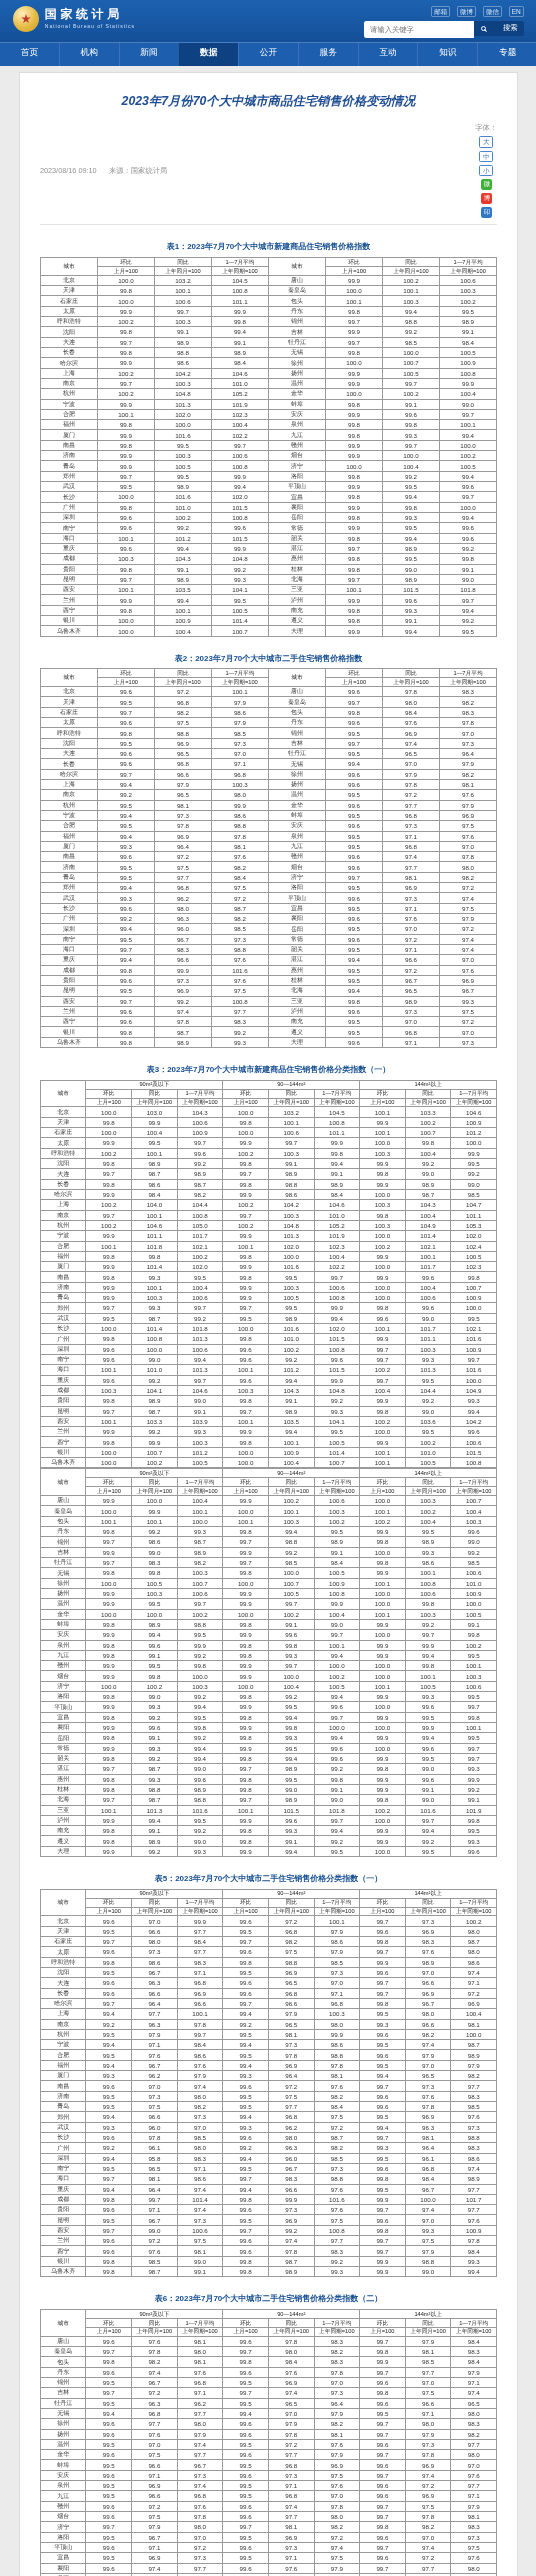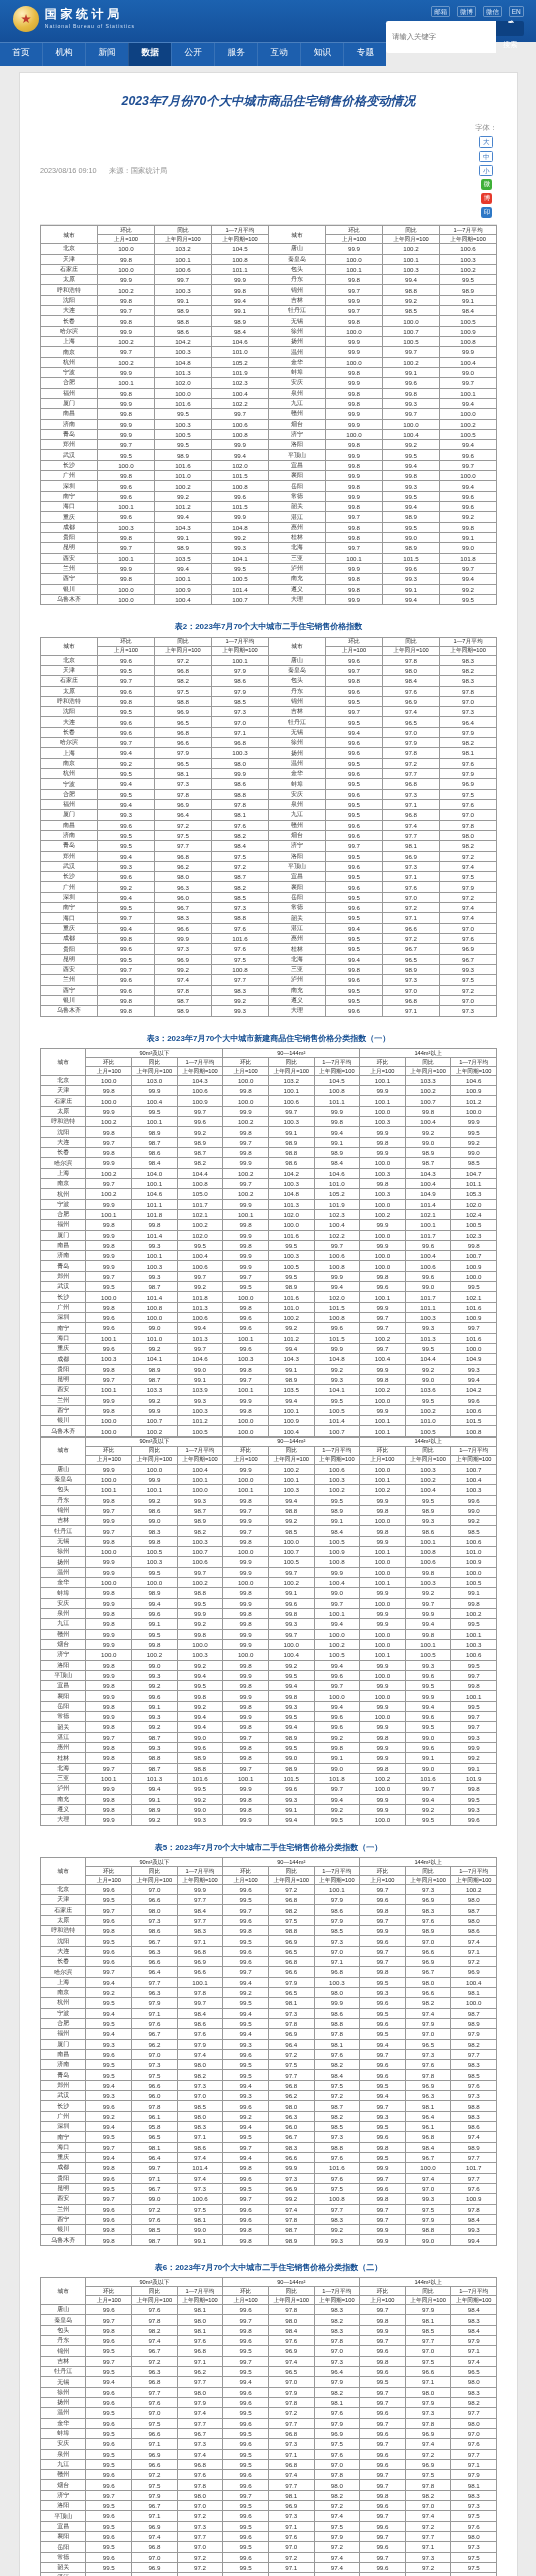--- a/index.html
+++ b/index.html
@@ -22,30 +22,29 @@
     display:flex; align-items:center; justify-content:center;
     color:#c0392b; font-size:12.3px; flex:0 0 auto;
   }
   .site-name { color:#fff; font-size:12px; font-weight:bold; letter-spacing:3.6px; line-height:1.1; }
   .site-name-en { color:#cfe0f5; font-size:5.1px; letter-spacing:0.9px; margin-top:1.5px; }
   .header-right { float:right; display:flex; flex-direction:column; align-items:flex-end; gap:3.6px; }
   .topbar { display:flex; gap:6.5px; align-items:center; }
   .top-ic { color:#dce9fa; font-size:6.5px; line-height:9.4px; padding:0 2.2px; border:0.7px solid rgba(255,255,255,.35); border-radius:1.5px; cursor:pointer; }
   .search { display:flex; }
   .search input {
-    width:110px; height:32px; border:none; border-radius:2.2px 0 0 2.2px;
+    width:110px; height:17px; border:none; border-radius:2.2px 0 0 2.2px;
     padding:0 5.8px; font-size:7.3px; outline:none; color:#666;
     font-family:Liberation Sans, sans-serif;
   }
   .search button {
     height:15.2px; background:#0d4182; color:#fff; border:none; cursor:pointer;
     border-radius:0 2.2px 2.2px 0; font-size:7.3px; padding:0 6.5px;
     display:flex; align-items:center; gap:17px;
     font-family:"Liberation Sans","DejaVu Sans",sans-serif;
-    flex-direction:column;
   }
   .lens { width:5.1px; height:5.1px; border:1.1px solid #fff; border-radius:50%; position:relative; display:inline-block; }
   .lens:after { content:""; position:absolute; width:2.9px; height:1.1px; background:#fff; transform:rotate(45deg); right:-2.2px; bottom:-0.7px; }
   
   .nav { display:flex; height:24px; background:#1d5fae; border-top:0.7px solid rgba(255,255,255,.2); }
   .nav a {
     flex:1; text-align:center; line-height:19.6px; color:#fff; font-size:8.7px;
     text-decoration:none; border-left:0.7px solid rgba(255,255,255,.12); cursor:pointer;
   }
   .nav a:first-child { border-left:none; }
@@ -149,20 +148,21 @@
         <span class="pill">大</span>
         <span class="pill">中</span>
         <span class="pill">小</span>
         <span class="icon-sq wechat">微</span>
         <span class="icon-sq weibo">博</span>
         <span class="icon-sq print">印</span>
       </div>
     </div>
 
     <section>
+      <div class="tcaption">表1：2023年7月70个大中城市新建商品住宅销售价格指数</div>
       <table class="price pair">
           <thead>
             <tr>
               <th rowspan="2">城市</th>
               <th>环比</th>
               <th>同比</th>
               <th>1—7月平均</th>
               <th rowspan="2">城市</th>
               <th>环比</th>
               <th>同比</th>

